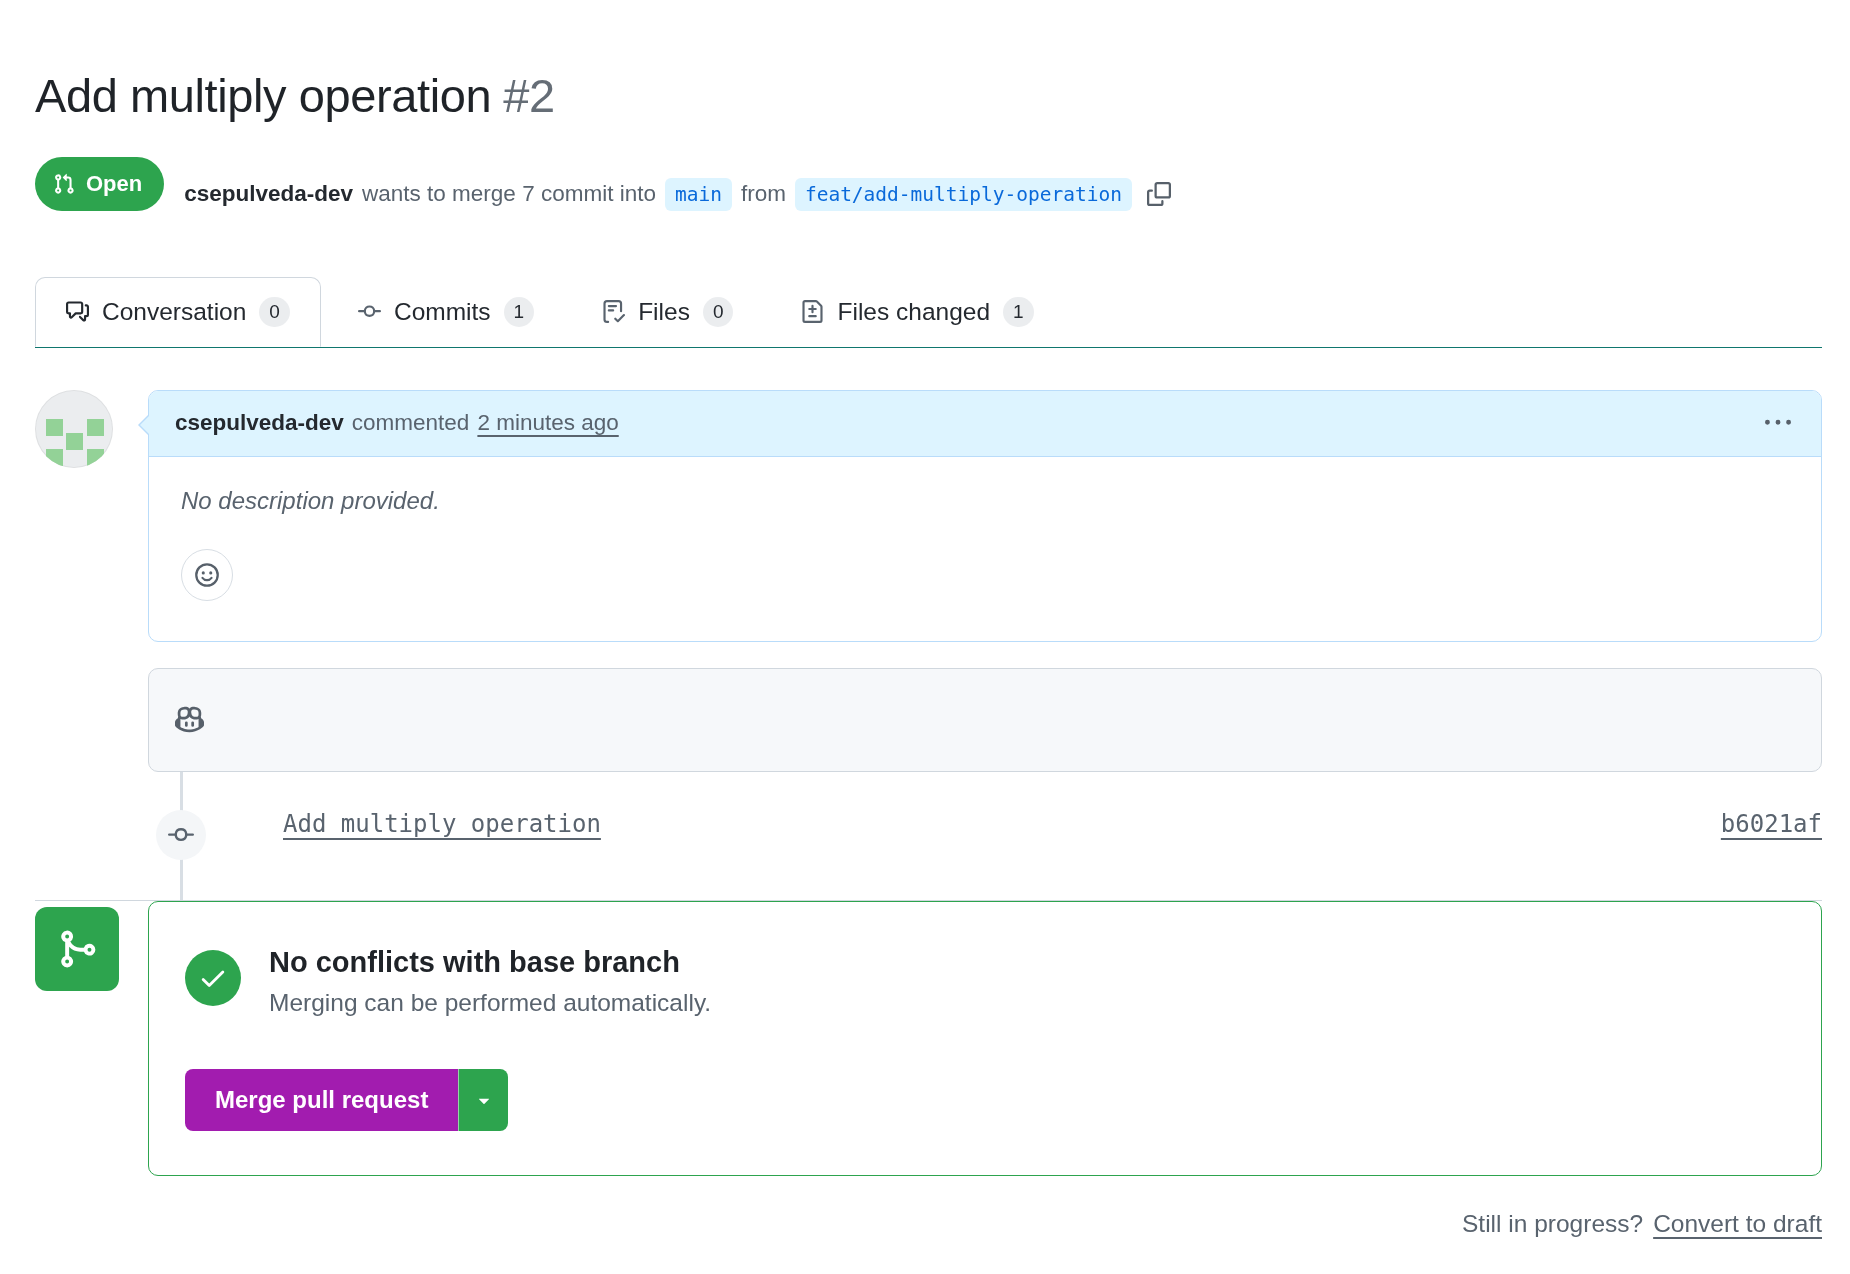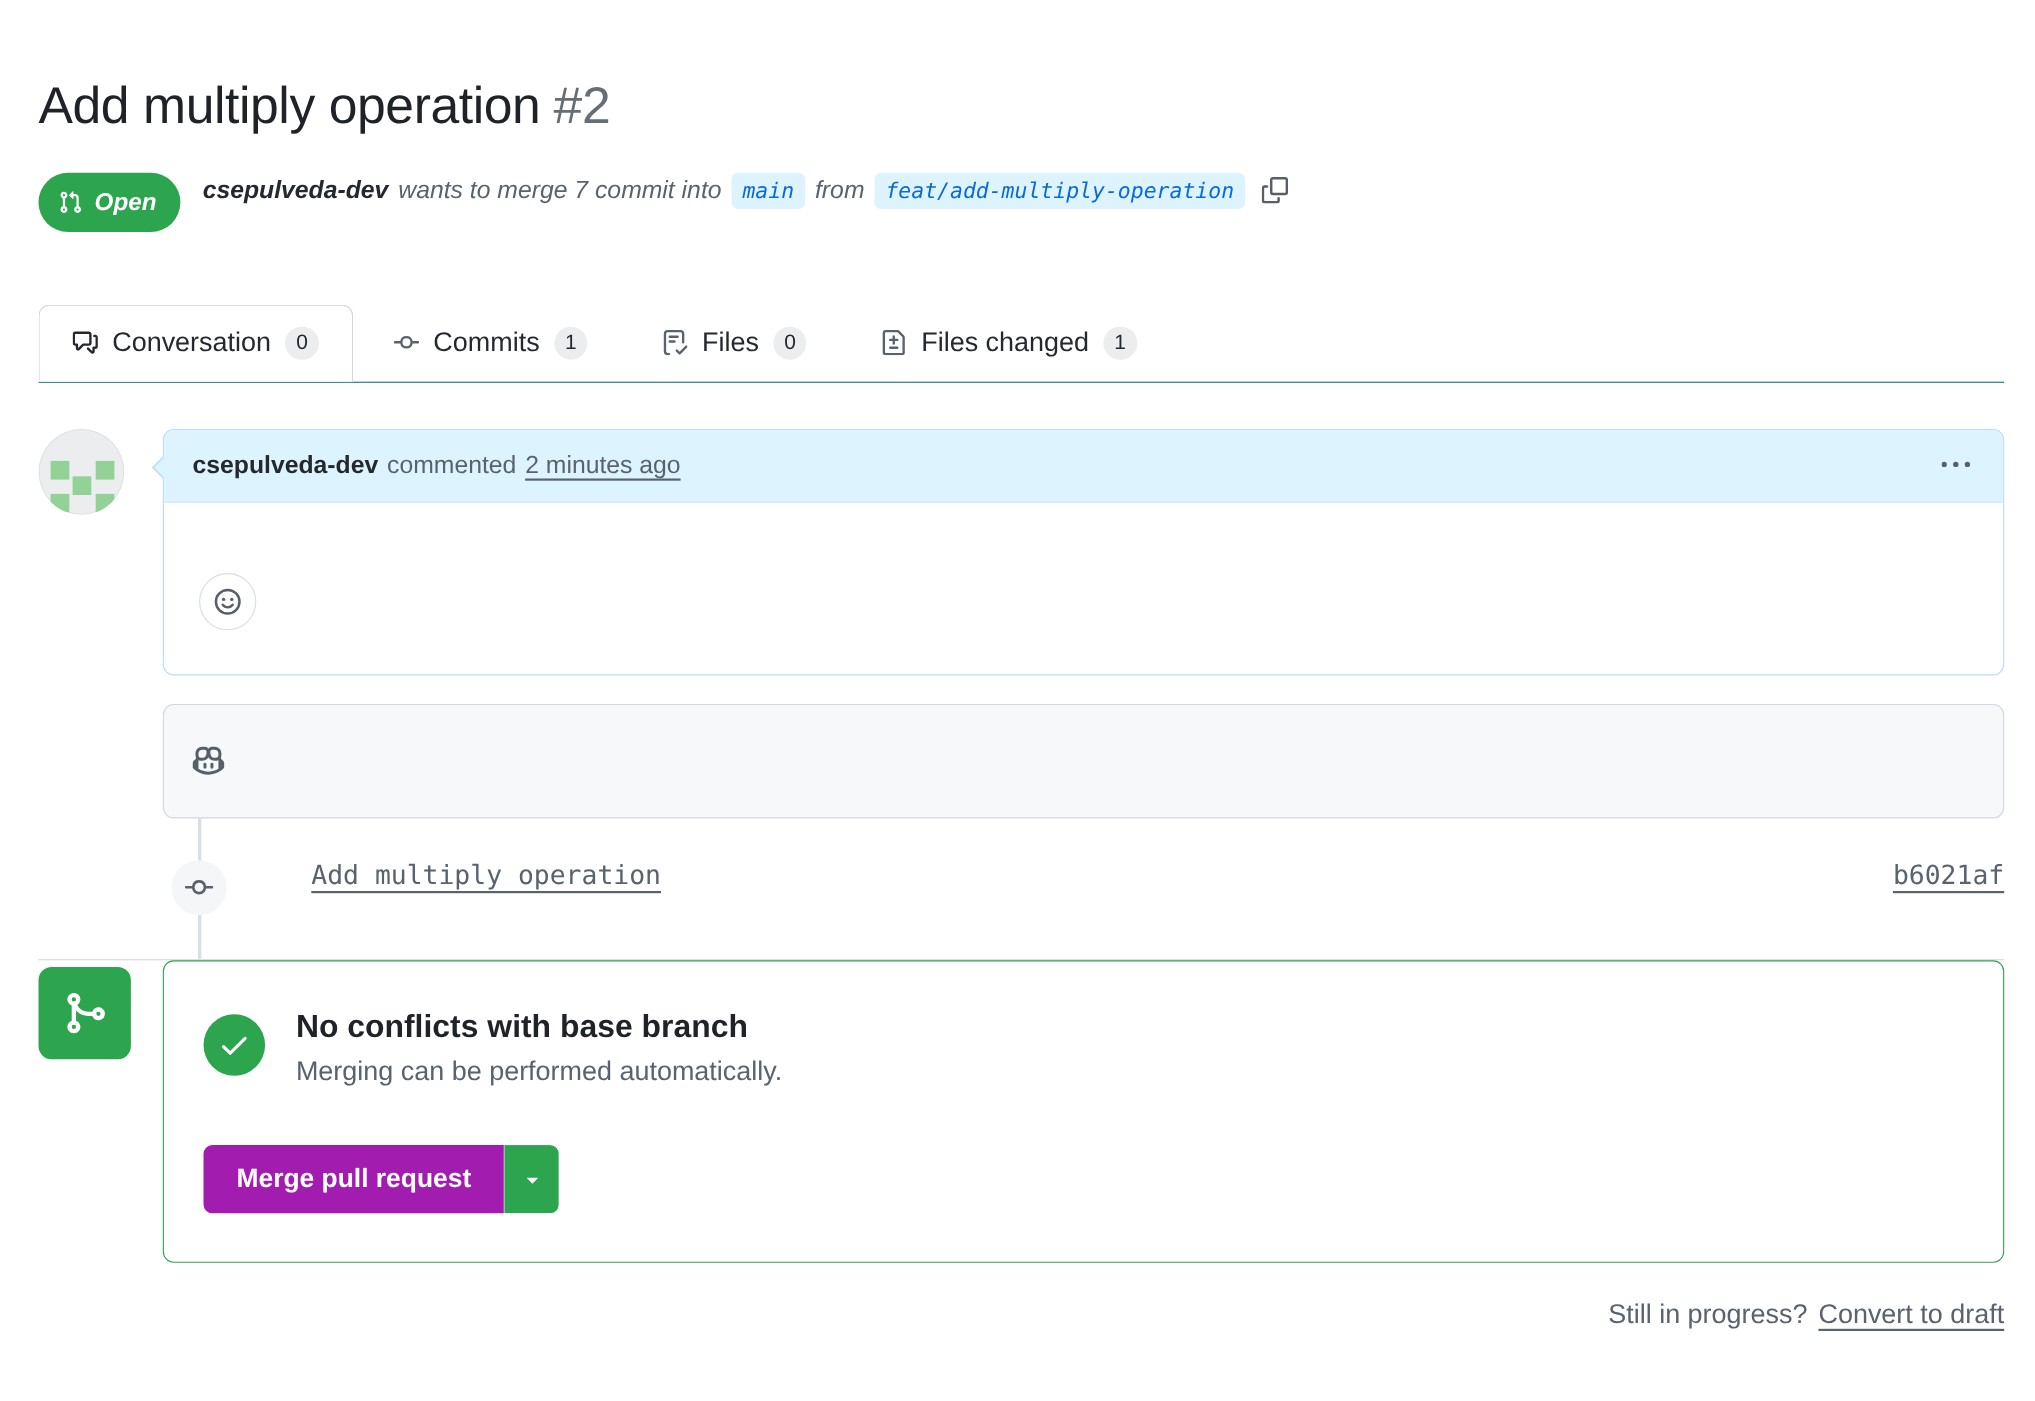--- a/index.html
+++ b/index.html
@@ -9,21 +9,21 @@
     font-family:"Liberation Sans","DejaVu Sans",sans-serif;
     color:#1f2328; overflow:hidden;
   }
   .container { padding:36px 28px 0 35px; }
 
   
   .pr-title { font-size:47px; font-weight:400; letter-spacing:-0.4px; line-height:58px; }
   .pr-title .pr-number { color:#656d76; margin-left:12px; font-weight:300; }
 
   
-  .meta-row { display:flex; align-items:flex-start; margin-top:30px; gap:20px;font-style:italic; }
+  .meta-row { display:flex; align-items:flex-end; margin-top:30px; gap:20px; }
   .state-badge {
     display:inline-flex; align-items:center; gap:11px;
     background:#2da44e; color:#fff; border-radius:999px;
     height:54px; padding:0 22px 0 18px; font-size:22px; font-weight:700;
     cursor:default;
   }
   .meta-text { display:flex; align-items:center; gap:9px; font-size:22.5px; color:#59636e; }
   .meta-author { font-weight:700; color:#24292f; }
   .branch-chip {
     font-family:"DejaVu Sans Mono","Liberation Mono",monospace;
@@ -239,20 +239,21 @@
         <span class="time-link">2 minutes ago</span>
         <button class="kebab-btn">
           <span>
             <svg width="26" height="26" viewBox="0 0 16 16" fill="currentColor">
                 <path d="M8 9a1.5 1.5 0 1 0 0-3 1.5 1.5 0 0 0 0 3ZM1.5 9a1.5 1.5 0 1 0 0-3 1.5 1.5 0 0 0 0 3Zm13 0a1.5 1.5 0 1 0 0-3 1.5 1.5 0 0 0 0 3Z"></path>
               </svg>
           </span>
         </button>
       </div>
       <div class="comment-body">
+        <div class="no-desc">No description provided.</div>
         <button class="smiley-btn">
           <span>
             <svg width="26" height="26" viewBox="0 0 16 16">
                 <circle cx="8" cy="8" r="6.6" fill="none" stroke="currentColor" stroke-width="1.4"></circle>
                 <circle cx="5.7" cy="6.7" r="0.95" fill="currentColor"></circle>
                 <circle cx="10.3" cy="6.7" r="0.95" fill="currentColor"></circle>
                 <path d="M5.2 9.7c.7.95 1.65 1.45 2.8 1.45s2.1-.5 2.8-1.45" fill="none" stroke="currentColor" stroke-width="1.3" stroke-linecap="round"></path>
               </svg>
           </span>
         </button>

